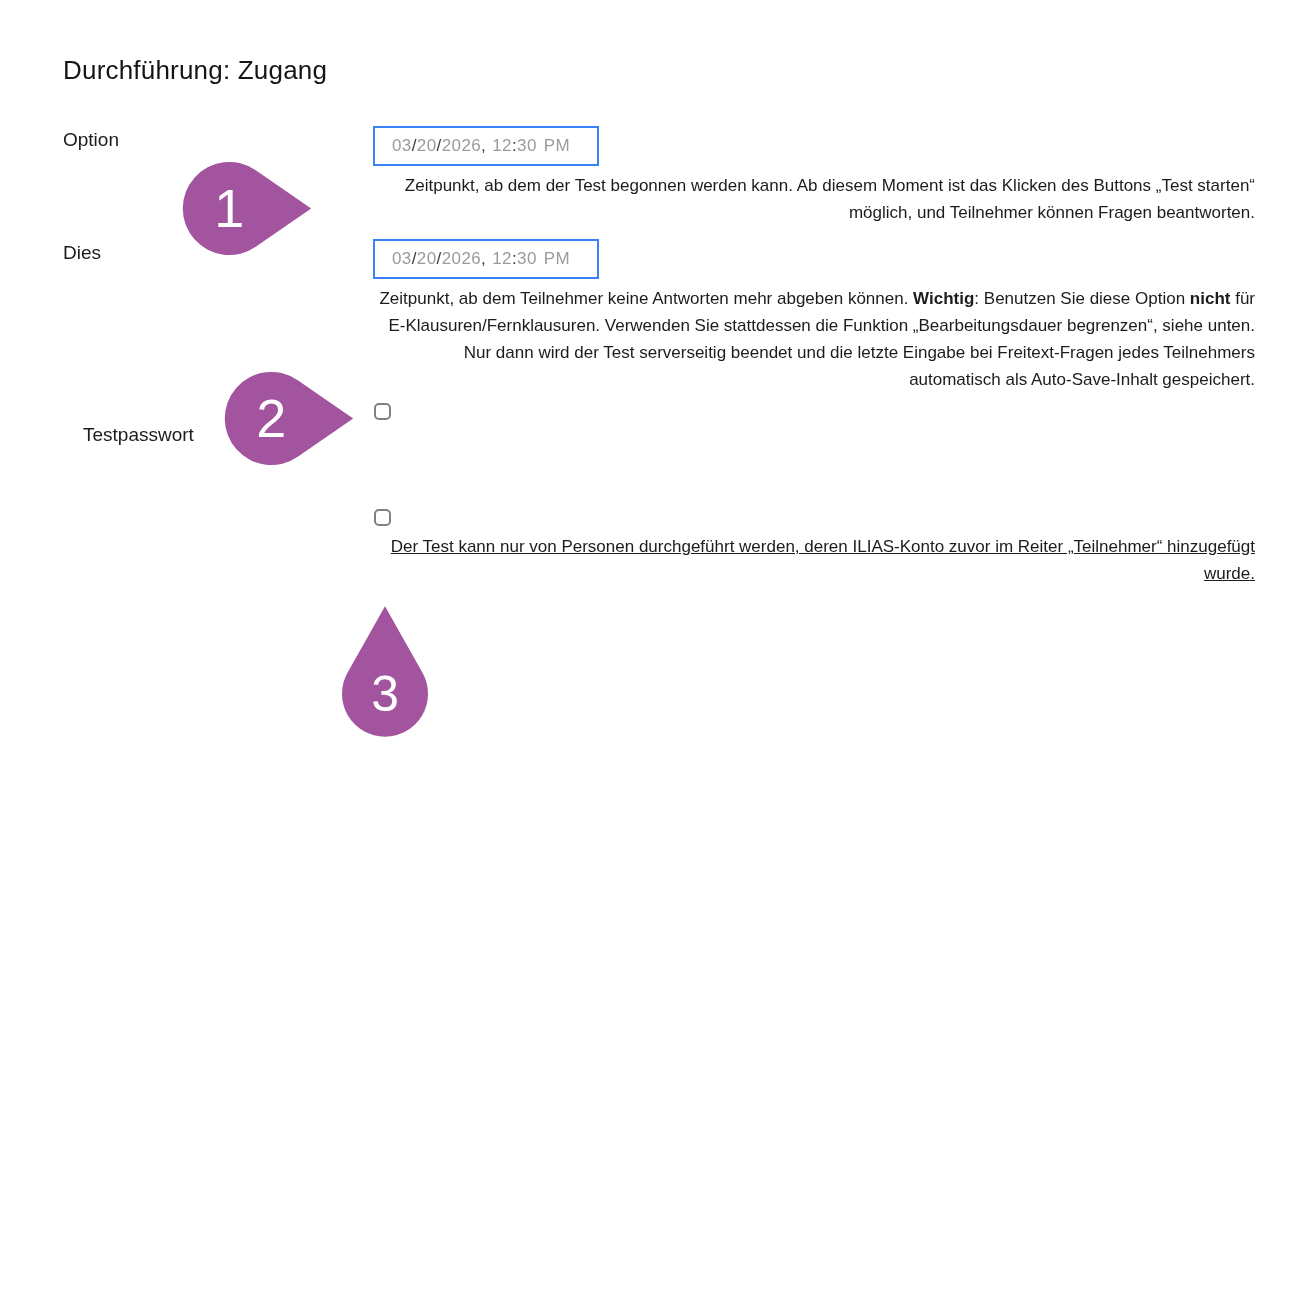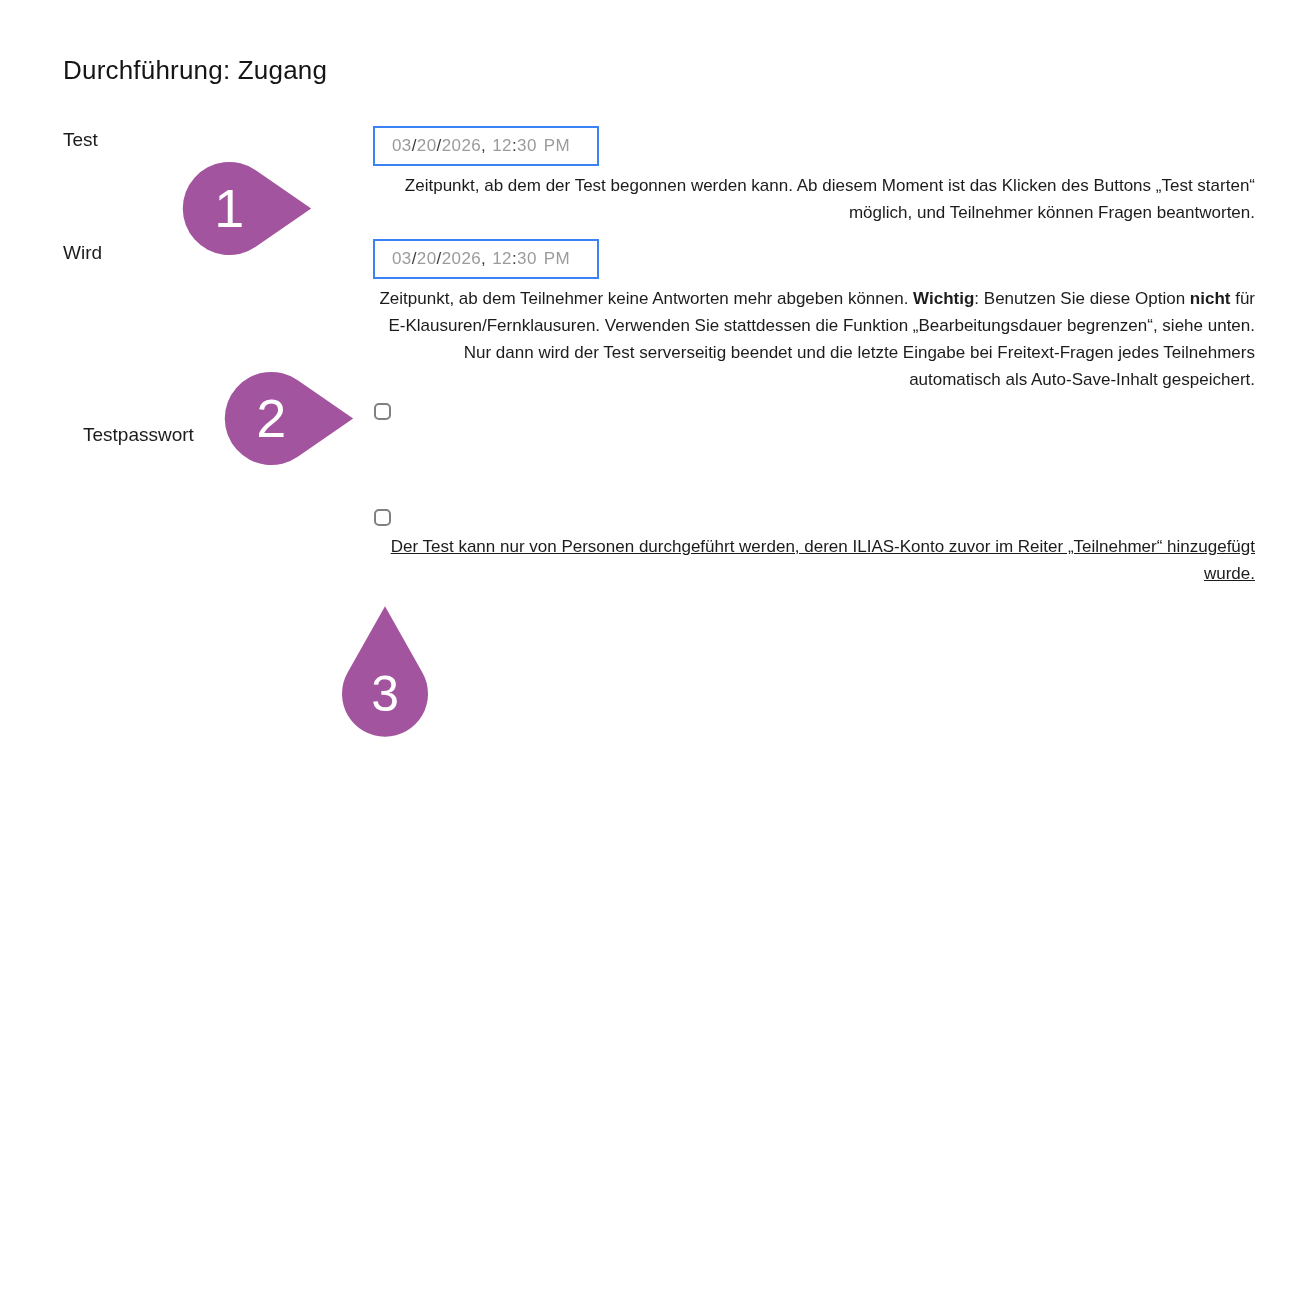--- a/index.html
+++ b/index.html
@@ -80,36 +80,36 @@
     text-anchor: middle;
   }
 </style>
 </head>
 <body>
 
 <div class="page">
 
   <h1 class="page-title">Durchführung: Zugang</h1>
 
-  <div class="field-label" style="top: 125px;">Test</div>
+  <div class="field-label" style="top: 125px;">Option</div>
   <div class="dt-input" style="top: 126px;">
     <span class="seg">03</span>
       <span class="sep">/</span>
       <span class="seg">20</span>
       <span class="sep">/</span>
       <span class="seg">2026</span>
       <span class="sep sep-comma">,</span>
       <span class="seg">12</span>
       <span class="sep">:</span>
       <span class="seg">30</span>
       <span class="seg seg-meridiem">PM</span>
   </div>
   <p class="help-text" style="top: 172px;">Zeitpunkt, ab dem der Test begonnen werden kann. Ab diesem Moment ist das Klicken des Buttons „Test starten“ möglich, und Teilnehmer können Fragen beantworten.</p>
 
-  <div class="field-label" style="top: 238px;">Wird</div>
+  <div class="field-label" style="top: 238px;">Dies</div>
   <div class="dt-input" style="top: 239px;">
     <span class="seg">03</span>
       <span class="sep">/</span>
       <span class="seg">20</span>
       <span class="sep">/</span>
       <span class="seg">2026</span>
       <span class="sep sep-comma">,</span>
       <span class="seg">12</span>
       <span class="sep">:</span>
       <span class="seg">30</span>

